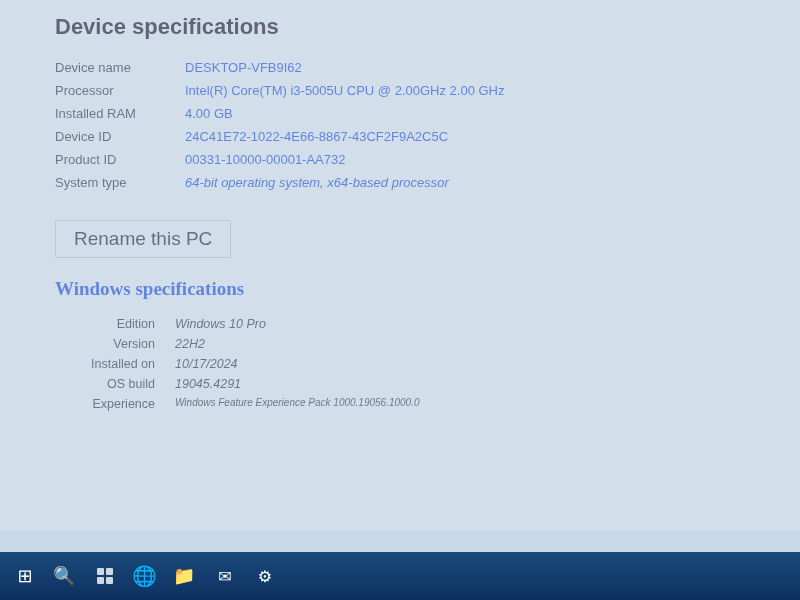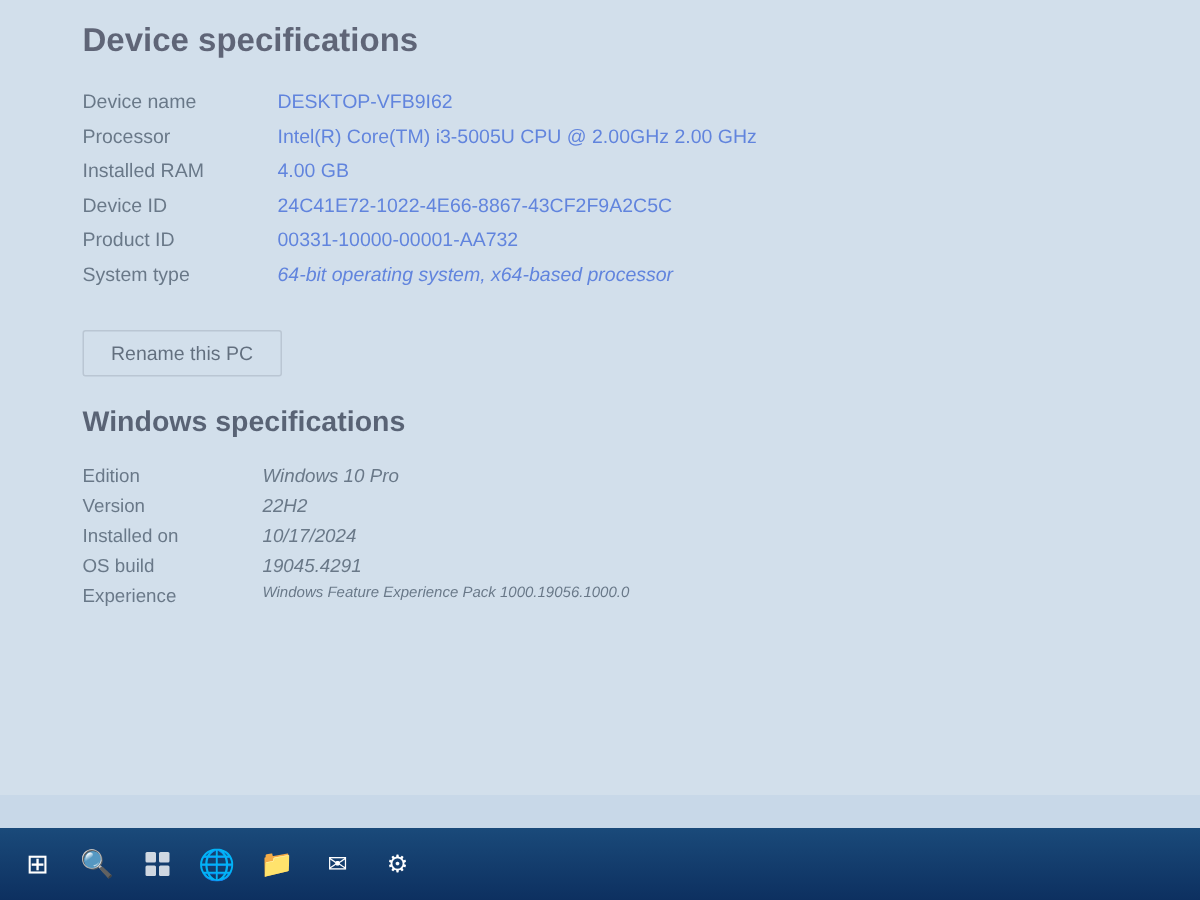--- a/index.html
+++ b/index.html
@@ -73,49 +73,51 @@
       border-radius: 2px;
       margin: 10px 0 14px 0;
     }
 
     .rename-btn {
       display: inline-block;
       background: transparent;
       border: 1px solid rgba(150, 160, 170, 0.6);
       color: #1e2a3a;
       padding: 7px 18px;
-      font-size: 13px;
+      font-size: 19px;
       cursor: pointer;
       border-radius: 2px;
       margin-bottom: 20px;
     }
 
     .windows-spec-title {
       font-size: 19px;
       font-weight: 600;
-      color: #0f172a;
+      color: #1d4ed8;
       margin-bottom: 14px;
+      font-family: Liberation Serif, serif;
     }
 
     .win-spec-table {
       width: 100%;
       border-collapse: collapse;
     }
 
     .win-spec-table tr td {
       padding: 3px 0;
       font-size: 12.5px;
       color: #2a3a4a;
       vertical-align: top;
     }
 
     .win-spec-table tr td:first-child {
       width: 120px;
       font-weight: 500;
       padding-right: 20px;
+      text-align: right;
     }
 
     
     .taskbar {
       position: absolute;
       bottom: 0;
       left: 0;
       width: 100%;
       height: 48px;
       background: linear-gradient(180deg, #1a4a7a 0%, #0d3060 100%);

